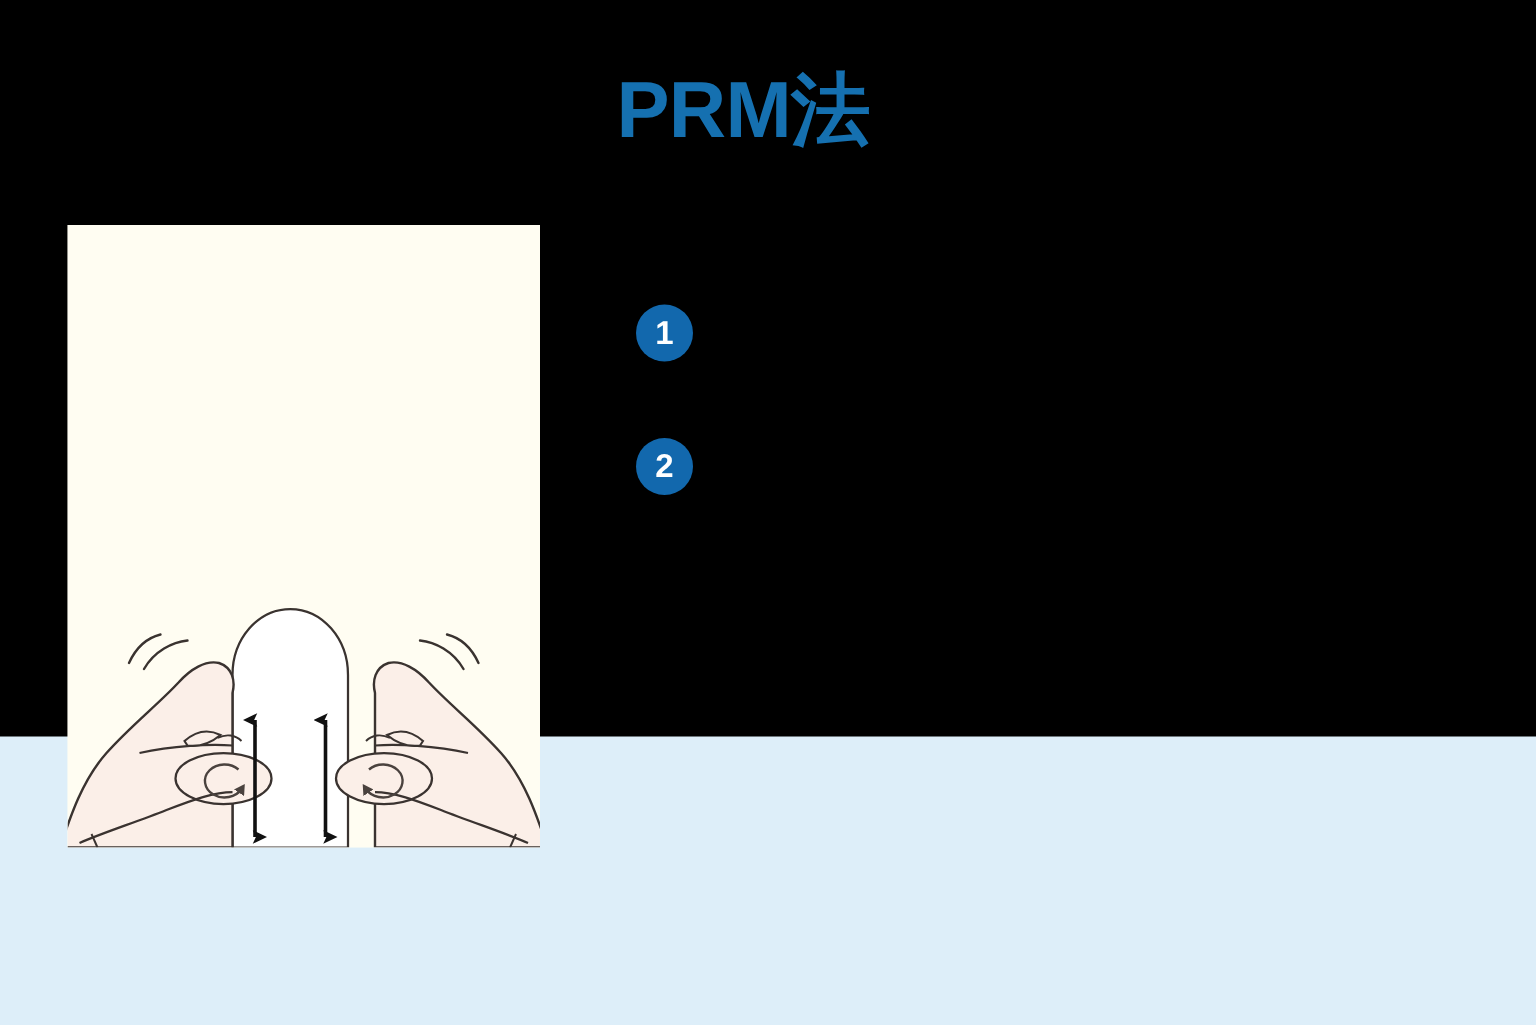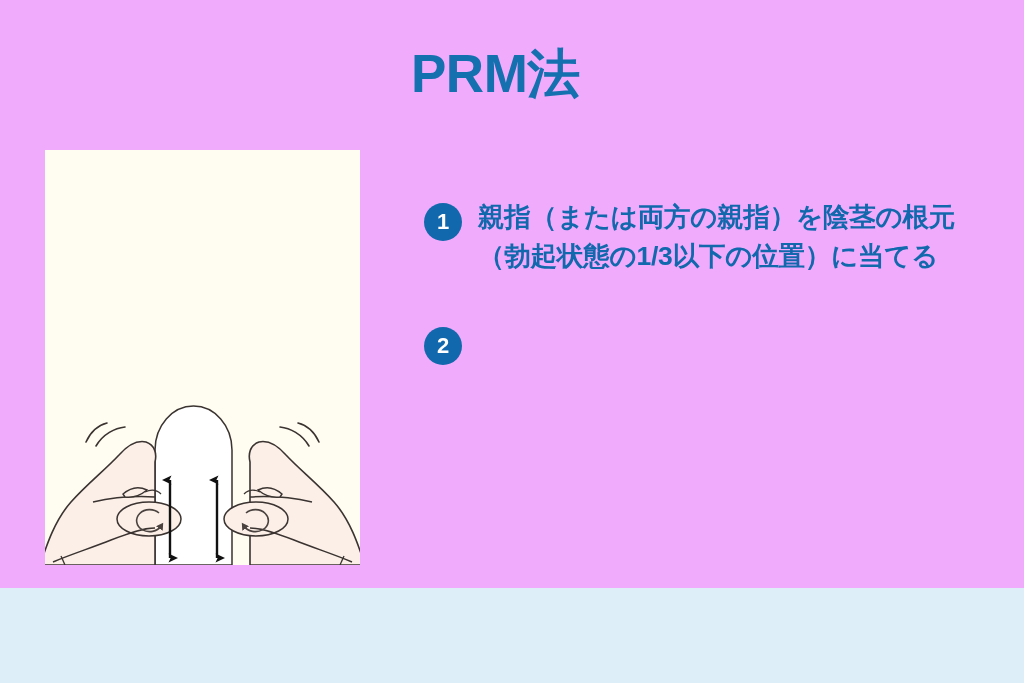--- a/index.html
+++ b/index.html
@@ -11,22 +11,22 @@
     height: 683px;
     background: #ddeef9;
     font-family: "Liberation Sans", "DejaVu Sans", sans-serif;
     overflow: hidden;
     position: relative;
   }
 
   .slide {
     position: relative;
     width: 1024px;
-    height: 588px;
-    background: #f0abfc;
+    height: 491px;
+    background: #000000;
   }
 
   
   .title {
     position: absolute;
     left: 411px;
     top: 44px;
     font-size: 53px;
     font-weight: bold;
     color: #1570b0;
@@ -176,21 +176,20 @@
         <path d="M51 296 C 58 284, 70 278, 80 277" fill="none" stroke="#3a3330" stroke-width="1.6" stroke-linecap="round"></path>
         <path d="M41 292 C 46 281, 54 275, 62 273" fill="none" stroke="#3a3330" stroke-width="1.6" stroke-linecap="round"></path>
       </g>
     </svg>
   </div>
 
   <div class="steps">
 
     <div class="step">
       <div class="step-badge">1</div>
-      <div class="step-text">親指（または両方の親指）を陰茎の根元（勃起状態の1/3以下の位置）に当てる</div>
     </div>
 
     <div class="step">
       <div class="step-badge">2</div>
     </div>
 
   </div>
 
 </div>
 

